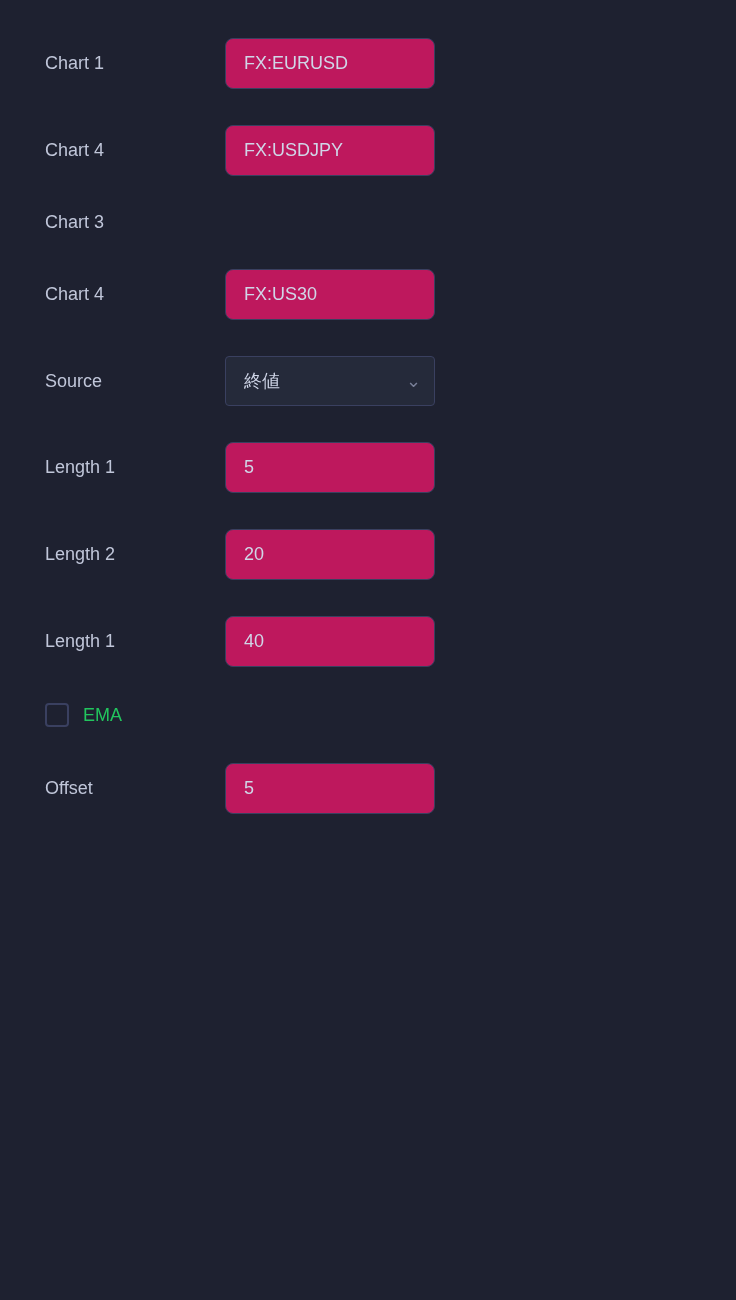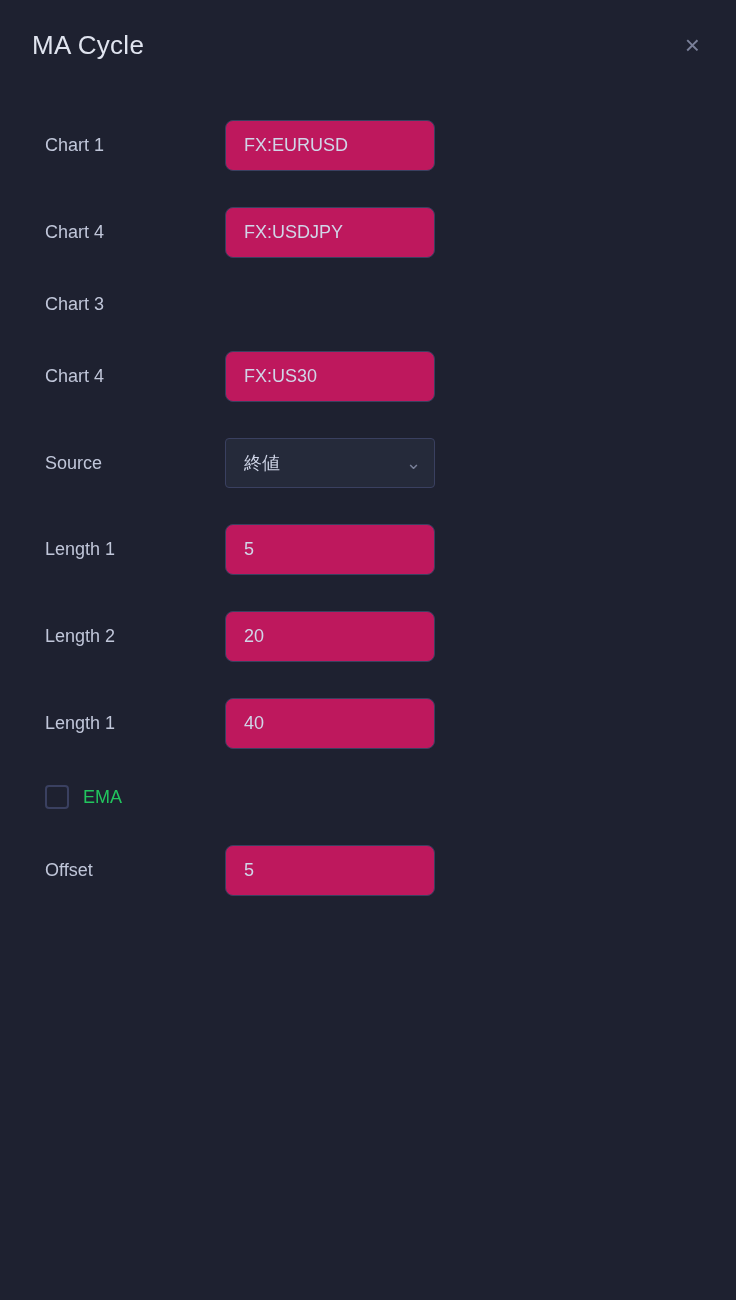--- a/index.html
+++ b/index.html
@@ -158,24 +158,20 @@
     .checkbox-label {
       color: #22c55e;
       font-size: 18px;
     }
   </style>
 </head>
 <body>
 
 <div class="dialog">
 
-  <div class="dialog-header">
-    <span class="dialog-title">MA Cycle</span>
-    <button class="close-btn">×</button>
-  </div>
 
 
   <div class="params-content">
 
     <div class="param-row">
       <label class="param-label">Chart 1</label>
       <input class="param-input" type="text" value="FX:EURUSD" style="">
     </div>
 
     <div class="param-row">

